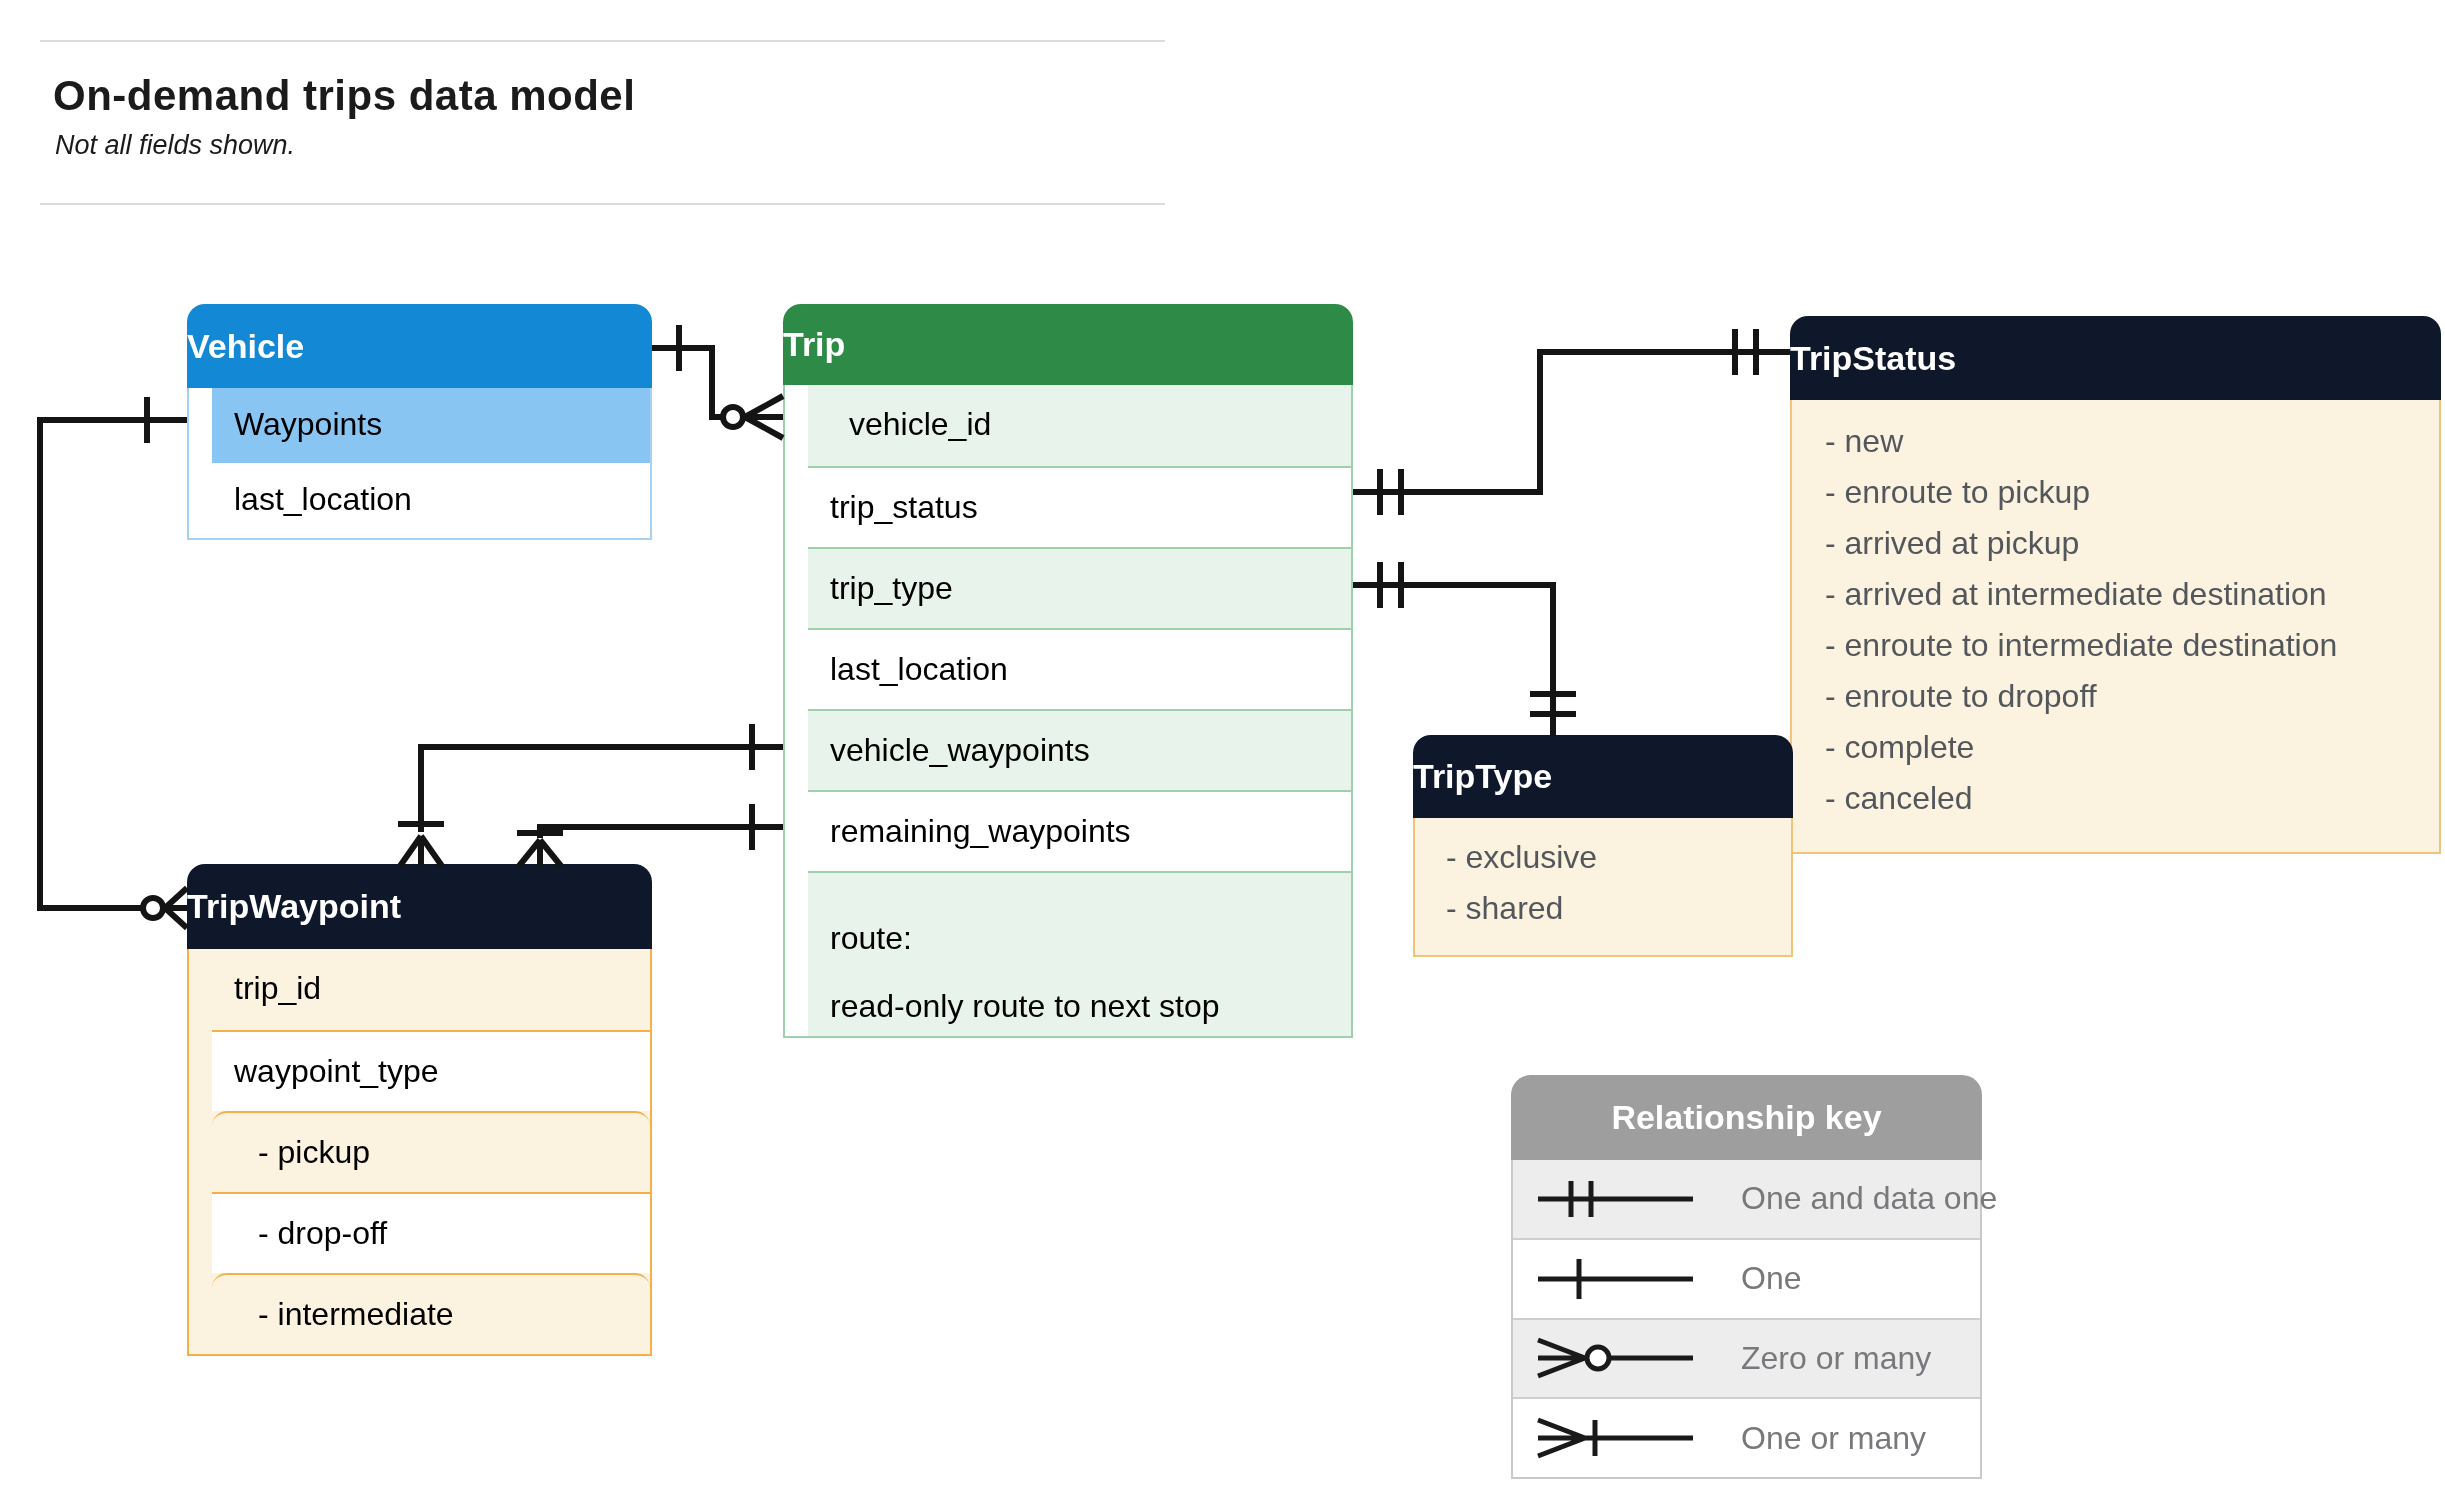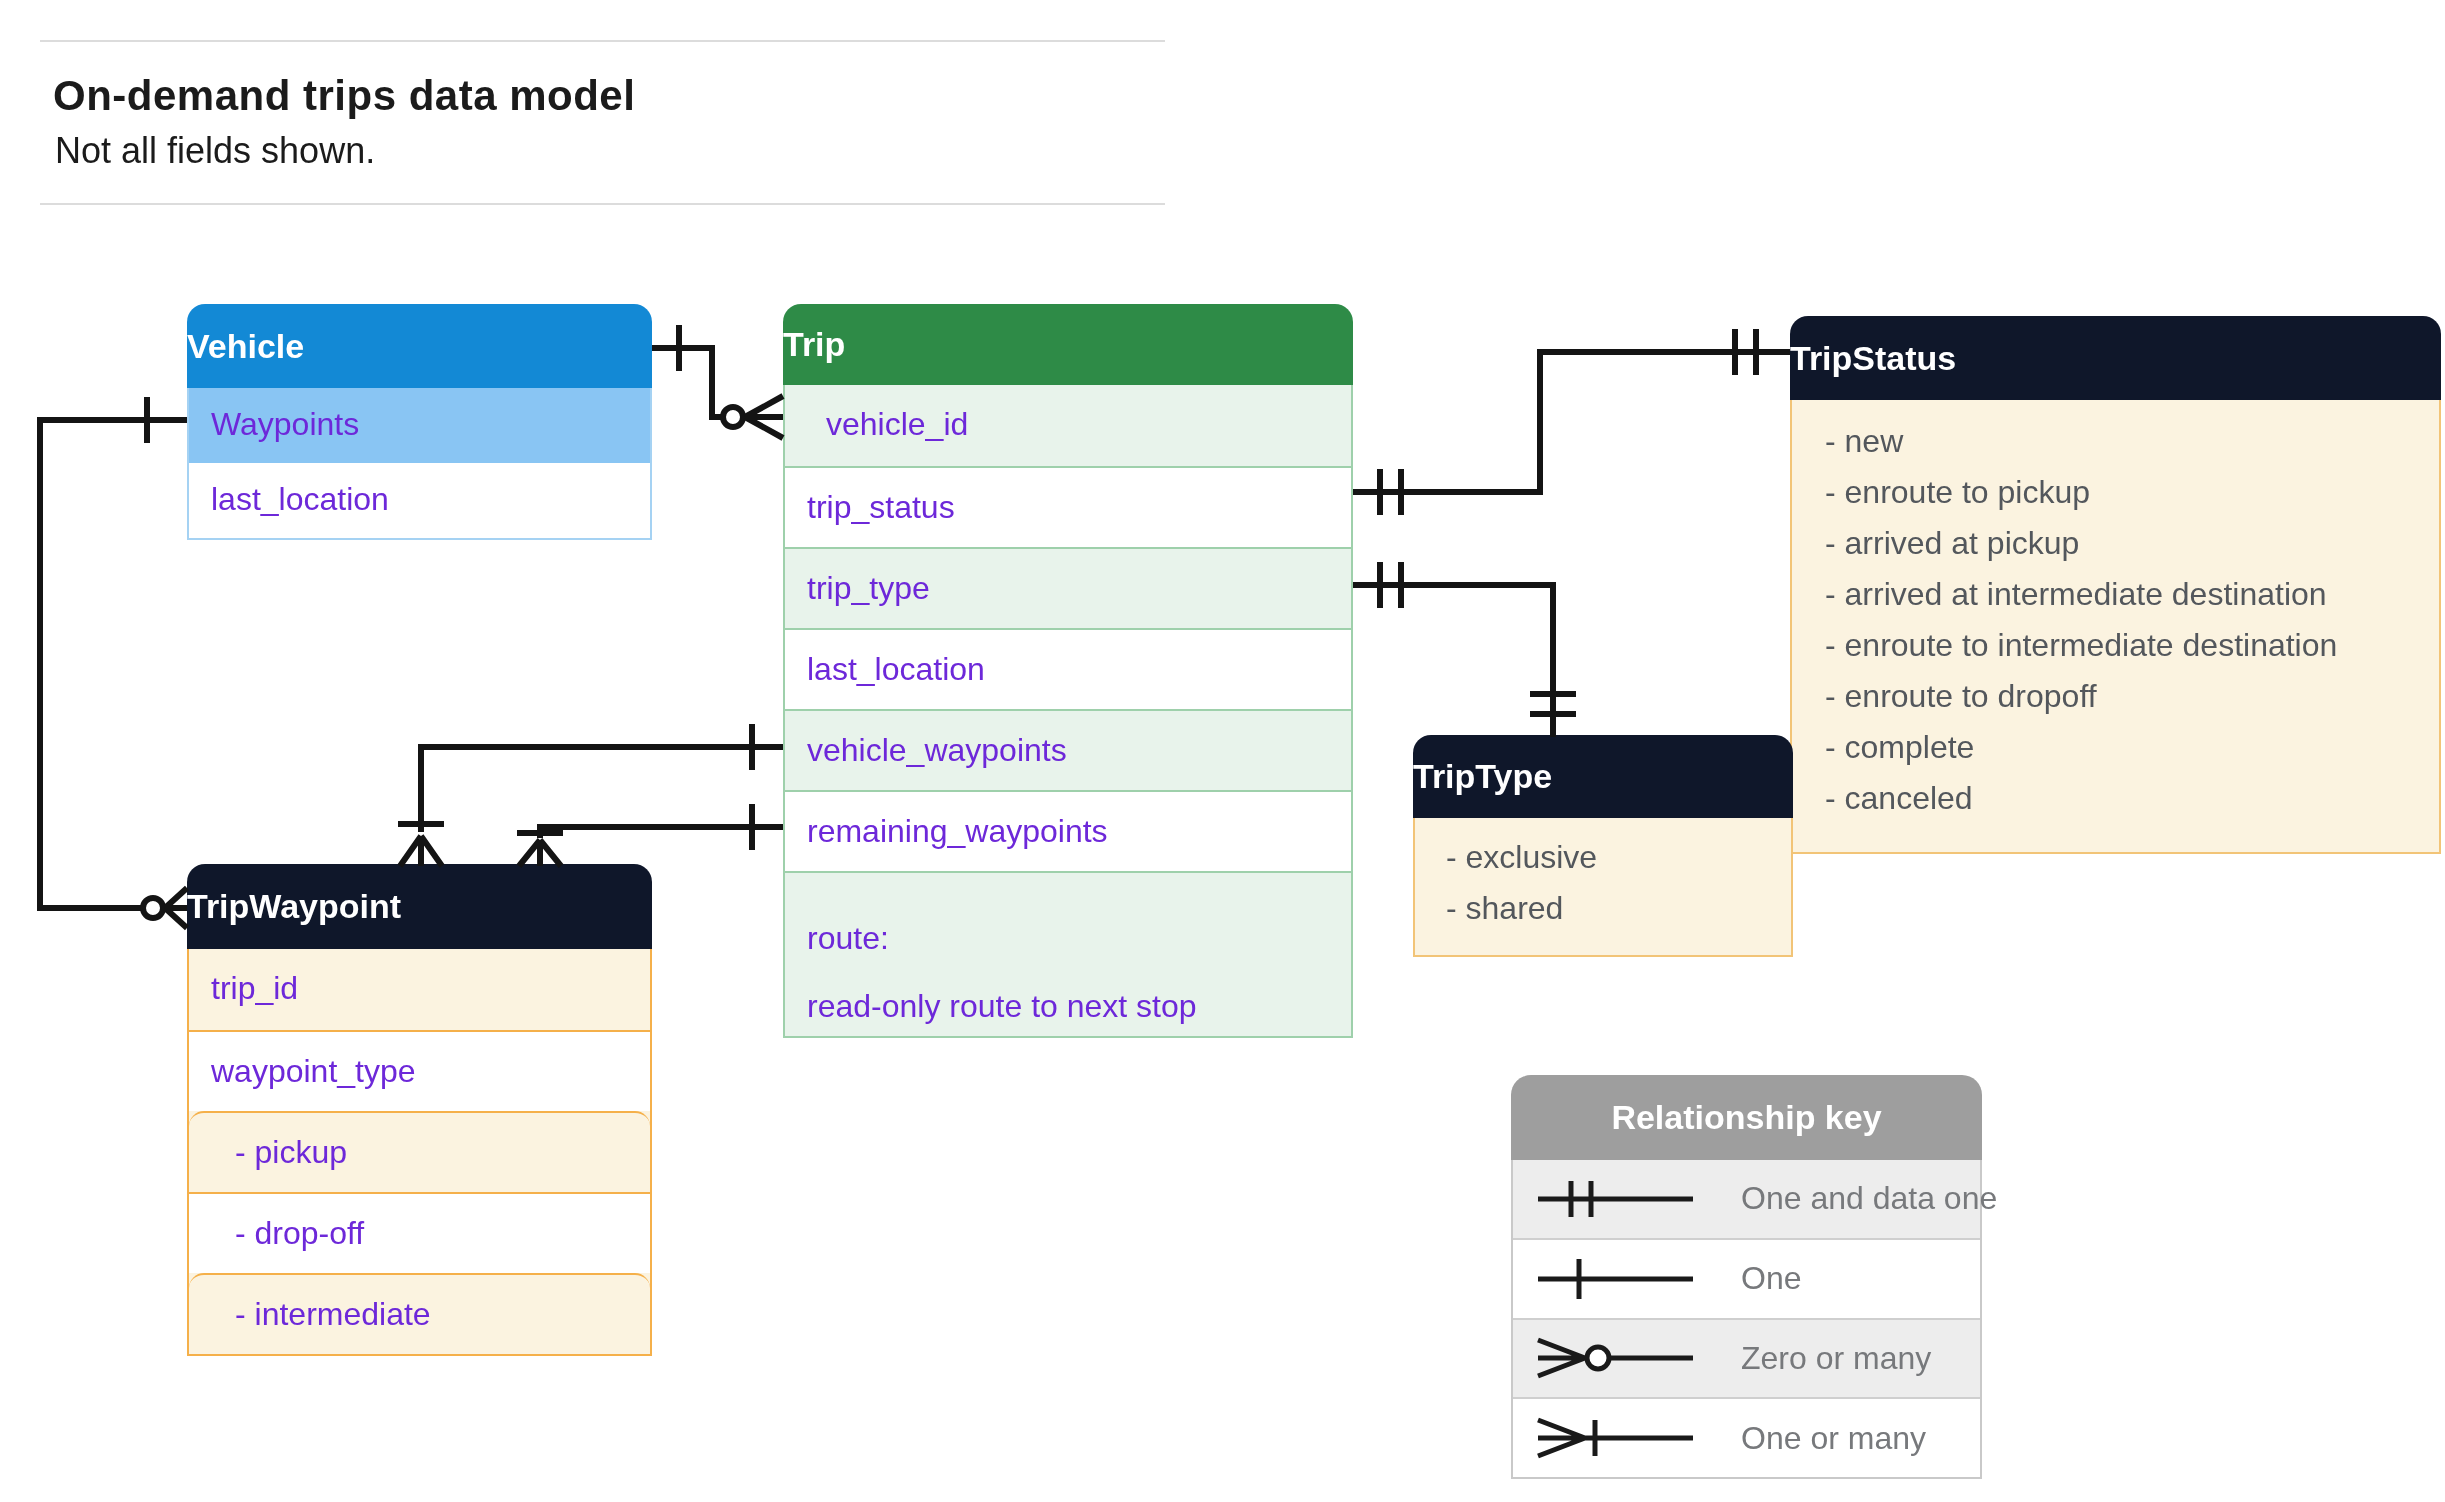--- a/index.html
+++ b/index.html
@@ -6,29 +6,29 @@
   html,body { background:#ffffff; }
   body {
     width:2445px; height:1502px; position:relative; overflow:hidden;
     font-family:"Liberation Sans", sans-serif;
   }
   .hr { position:absolute; left:40px; width:1125px; height:0; border-top:2px solid #dcdcdc; }
   .page-title {
     position:absolute; left:53px; top:72px; font-size:42px; font-weight:700;
     color:#1b1b1b; letter-spacing:0.5px;
   }
-  .page-subtitle { position:absolute; left:55px; top:130px; font-size:36px; color:#1b1b1b; }
+  .page-subtitle { position:absolute; left:55px; top:130px; font-size:27px; color:#1b1b1b;font-style:italic; }
 
   .entity { position:absolute; }
   .e-header {
     color:#ffffff; font-weight:700; font-size:34px; text-align:left;
     border-radius:18px 18px 0 0;
   }
   .e-body { background:#ffffff; }
-  .row { font-size:32px; color:#6d28d9; padding-left:22px; white-space:nowrap; }
+  .row { font-size:32px; color:#000000; padding-left:22px; white-space:nowrap;margin-left:23px; }
 
   
   .vehicle { left:187px; top:304px; width:465px; }
   .vehicle .e-header { height:84px; line-height:84px; background:#1389d5; }
   .vehicle .e-body  { border:2px solid #a5d2f3; border-top:none; }
   .vehicle .row { height:75px; line-height:73px; }
   .row.hl-blue { background:#89c5f3; }
 
   
   .trip { left:783px; top:304px; width:570px; }

